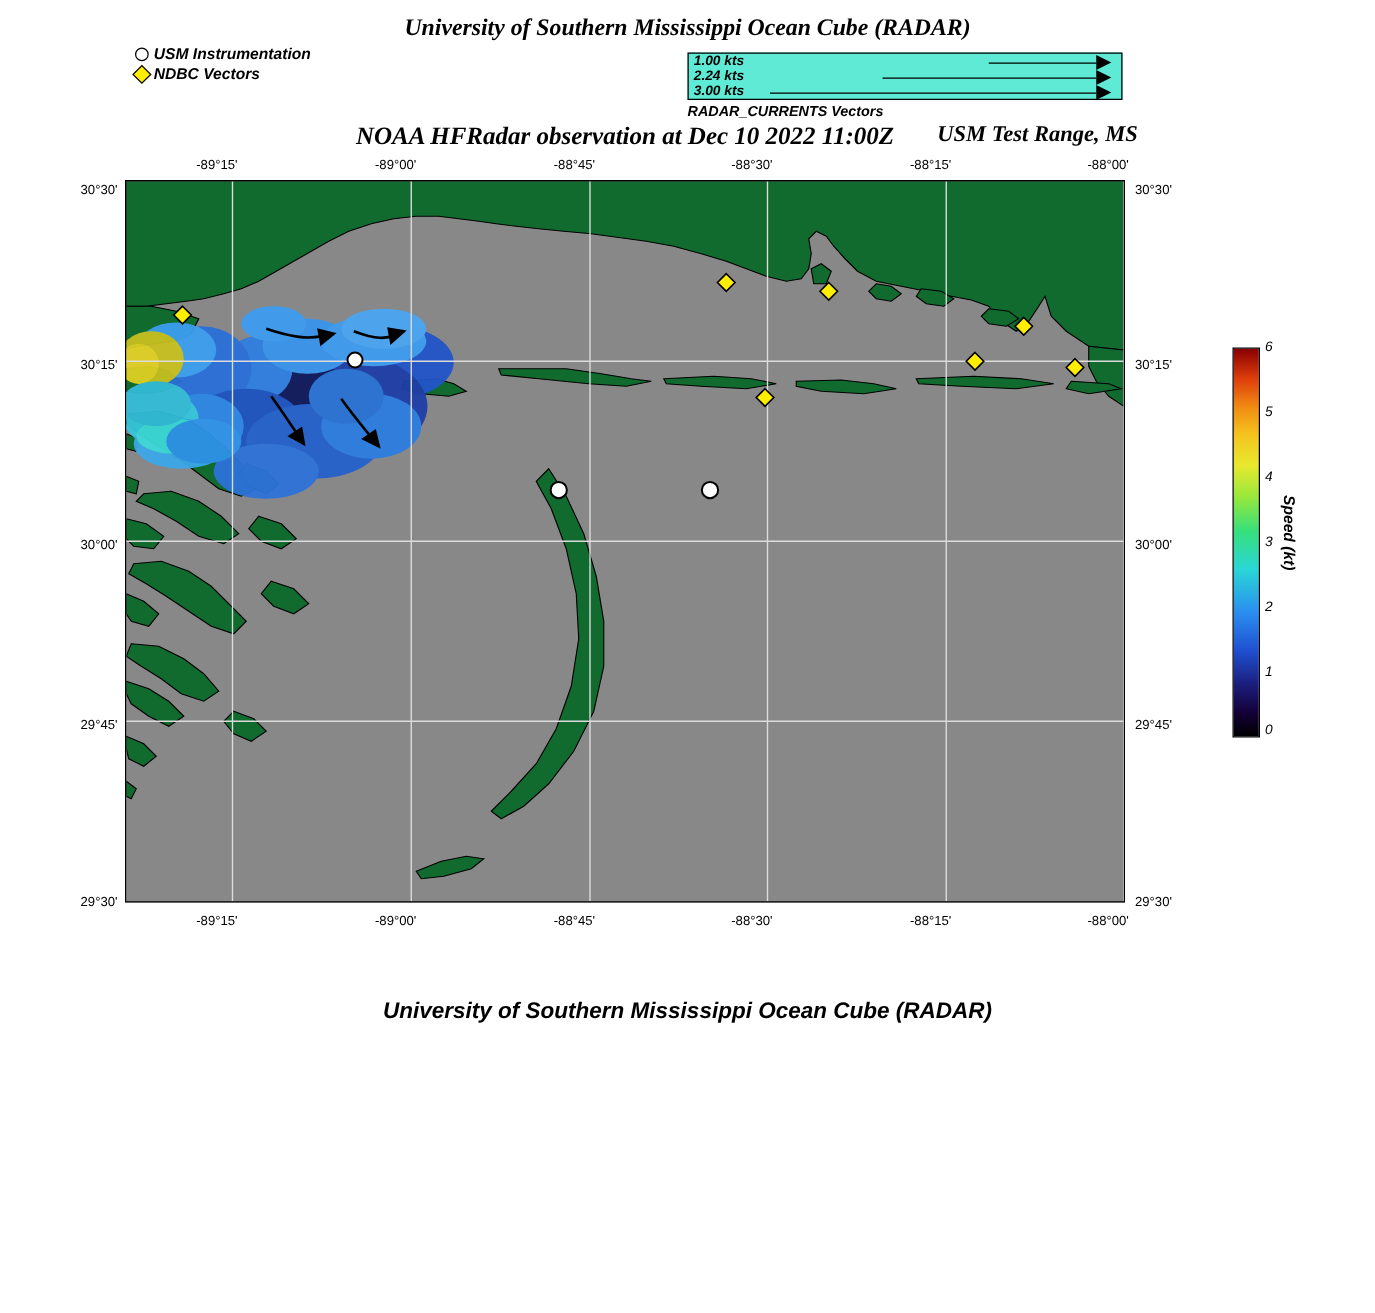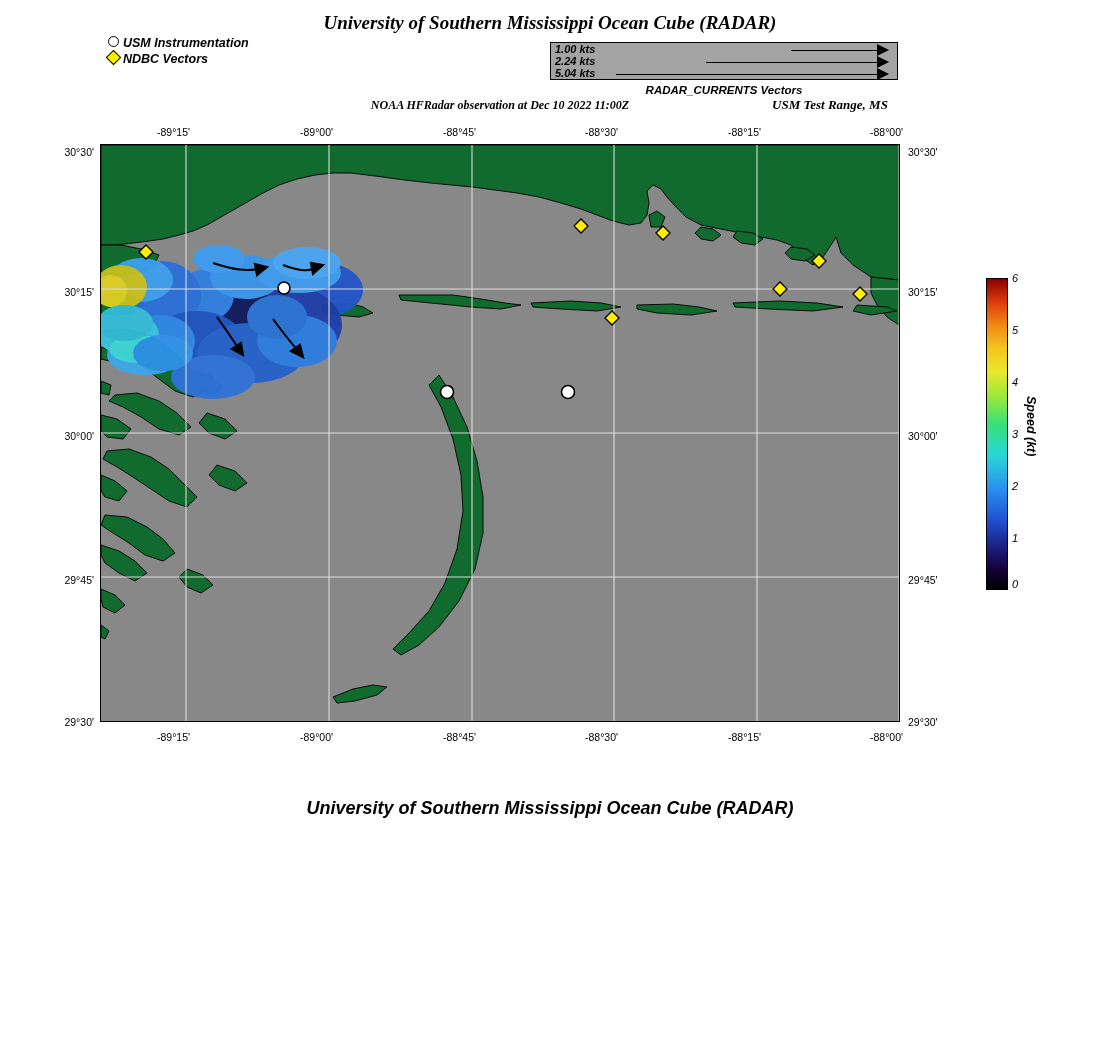--- a/index.html
+++ b/index.html
@@ -31,36 +31,37 @@
     font-family: "Liberation Sans", sans-serif;
     font-weight: bold;
     font-size: 18px;
     color: #000;
   }
   #obs-title {
     left: 100px; top: 98px; width: 800px;
     text-align: center;
     font-family: "Liberation Serif", serif;
     font-weight: bold;
-    font-size: 12px;
+    font-size: 20px;
     color: #000;
   }
   #range-title {
     left: 700px; top: 97px; width: 260px;
     text-align: center;
     font-family: "Liberation Serif", serif;
     font-weight: bold;
-    font-size: 13px;
+    font-size: 18px;
     color: #000;
   }
 
   
   #marker-legend { left: 108px; top: 36px; }
   .legend-row {
     display: flex;
+    align-items: center;
     height: 15px;
     margin-bottom: 1px;
   }
   .legend-row .lbl {
     font-size: 12.5px;
     font-weight: bold;
     color: #000;
     margin-left: 4px;
     line-height: 15px;
   }
@@ -77,21 +78,21 @@
     border: 1.4px solid #000;
     box-sizing: border-box;
     transform: rotate(45deg);
   }
 
   
   #vector-legend {
     left: 550px; top: 42px;
     width: 348px; height: 38px;
     border: 1.2px solid #000;
-    background: #a3a3a3;
+    background: #5eead4;
     box-sizing: border-box;
   }
   .vec-row { position: absolute; left: 0; width: 348px; height: 12px; }
   .vec-label {
     position: absolute; left: 4px; top: -1px;
     font-size: 11px; font-weight: bold; color: #000;
   }
   .vec-line {
     position: absolute; height: 0;
     border-top: 1.1px solid #000;
@@ -99,21 +100,21 @@
   }
   .vec-head {
     position: absolute; top: 0px;
     width: 0; height: 0;
     border-left: 12px solid #000;
     border-top: 6px solid transparent;
     border-bottom: 6px solid transparent;
   }
   #vector-caption {
     left: 550px; top: 84px; width: 348px;
-    text-align: center;
+    text-align: left;
     font-size: 11.5px; font-weight: bold; color: #000;
   }
 
   
   #map-frame {
     left: 100px; top: 144px;
     width: 800px; height: 578px;
     border: 1.4px solid #000;
     box-sizing: border-box;
     background: #888888;
@@ -191,21 +192,21 @@
     <span class="vec-label">1.00 kts</span>
     <span class="vec-line" style="left:240px; width:86px;"></span>
     <span class="vec-head" style="left:326px;"></span>
   </div>
   <div class="vec-row" style="top:13px;">
     <span class="vec-label">2.24 kts</span>
     <span class="vec-line" style="left:155px; width:171px;"></span>
     <span class="vec-head" style="left:326px;"></span>
   </div>
   <div class="vec-row" style="top:25px;">
-    <span class="vec-label">5.04 kts</span>
+    <span class="vec-label">3.00 kts</span>
     <span class="vec-line" style="left:65px; width:261px;"></span>
     <span class="vec-head" style="left:326px;"></span>
   </div>
 </div>
 <div class="abs" id="vector-caption">RADAR_CURRENTS Vectors</div>
 
 <div class="abs" id="map-frame">
   <svg id="map-canvas" width="798" height="576" viewBox="0 0 798 576">
 
     <rect x="0" y="0" width="798" height="576" fill="#888888"></rect>

